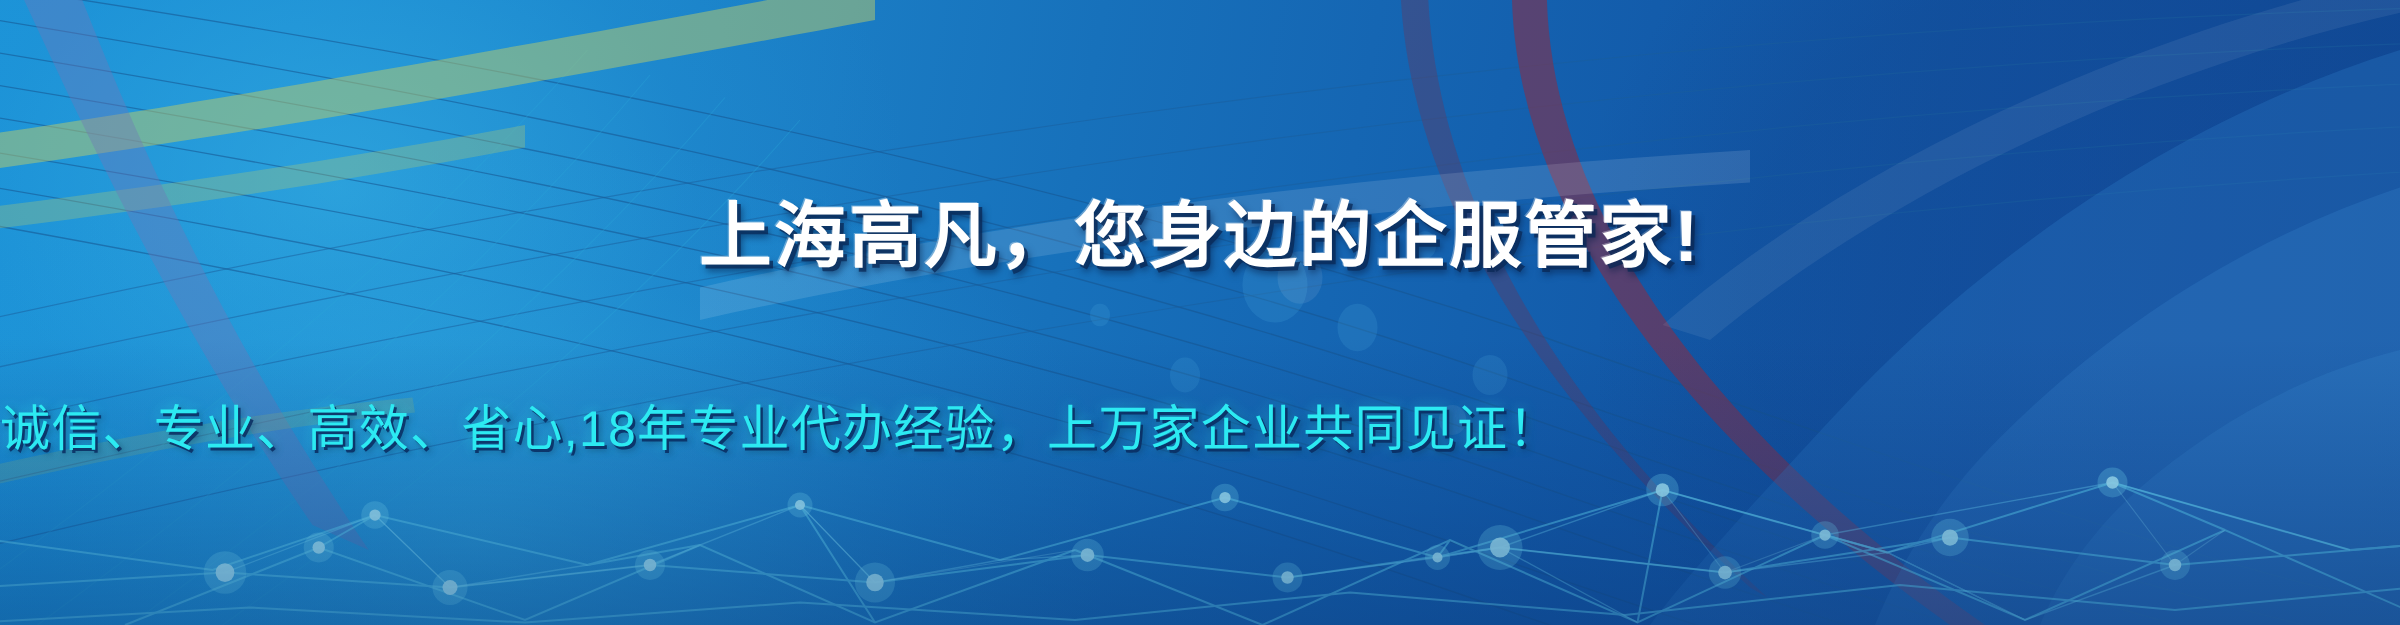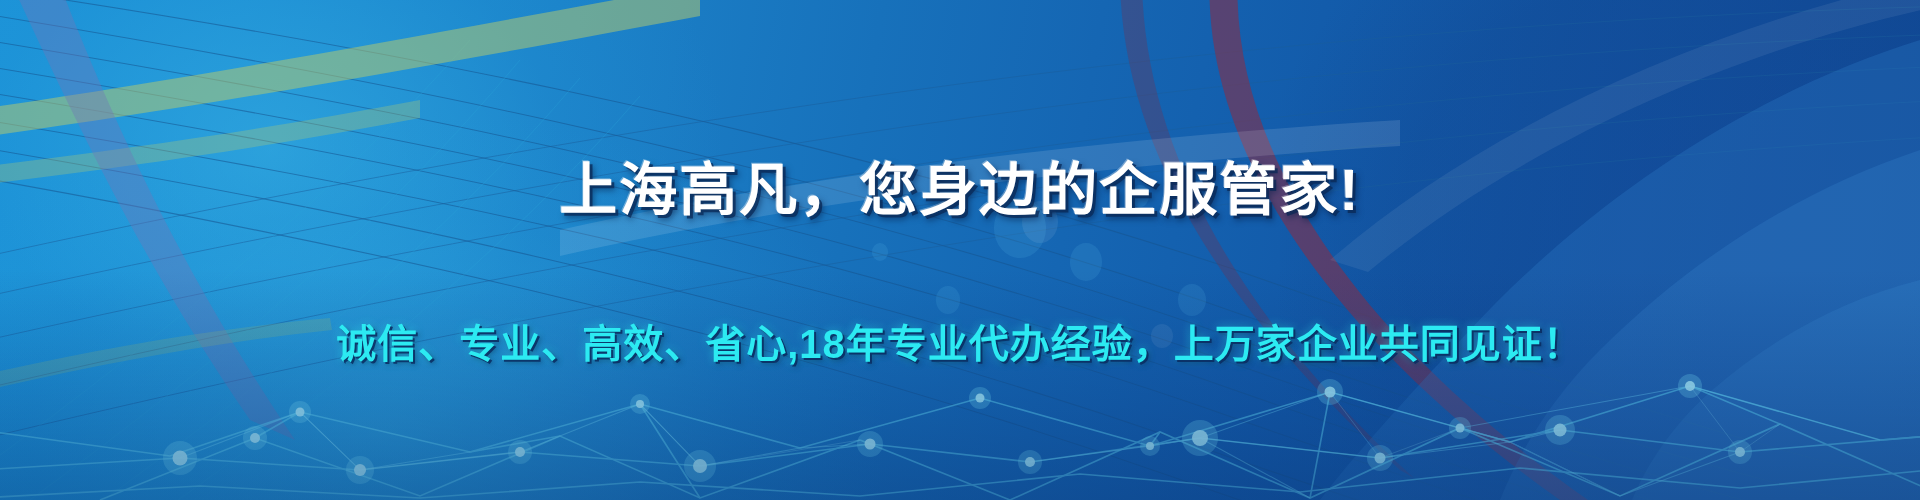--- a/index.html
+++ b/index.html
@@ -96,24 +96,23 @@
     white-space: nowrap;
     text-shadow:
        3px 3px 0 rgba(10,40,85,0.75),
        4px 5px 6px rgba(6,30,70,0.55),
       -1px -1px 0 rgba(255,255,255,0.35);
   }
   .subhead {
     position: absolute;
     left: 0; right: 0;
     top: 274px;
-    text-align: center;
     font-size: 40px;
     line-height: 56px;
-    font-weight: 700;
+    font-weight: 400;
     color: #2ceaf2;
     letter-spacing: 1px;
     white-space: nowrap;
     text-shadow:
        2px 2px 0 rgba(9,44,96,0.85),
        0 0 10px rgba(44,234,242,0.45),
        3px 3px 5px rgba(6,30,70,0.5);
   }
 </style>
 </head>

